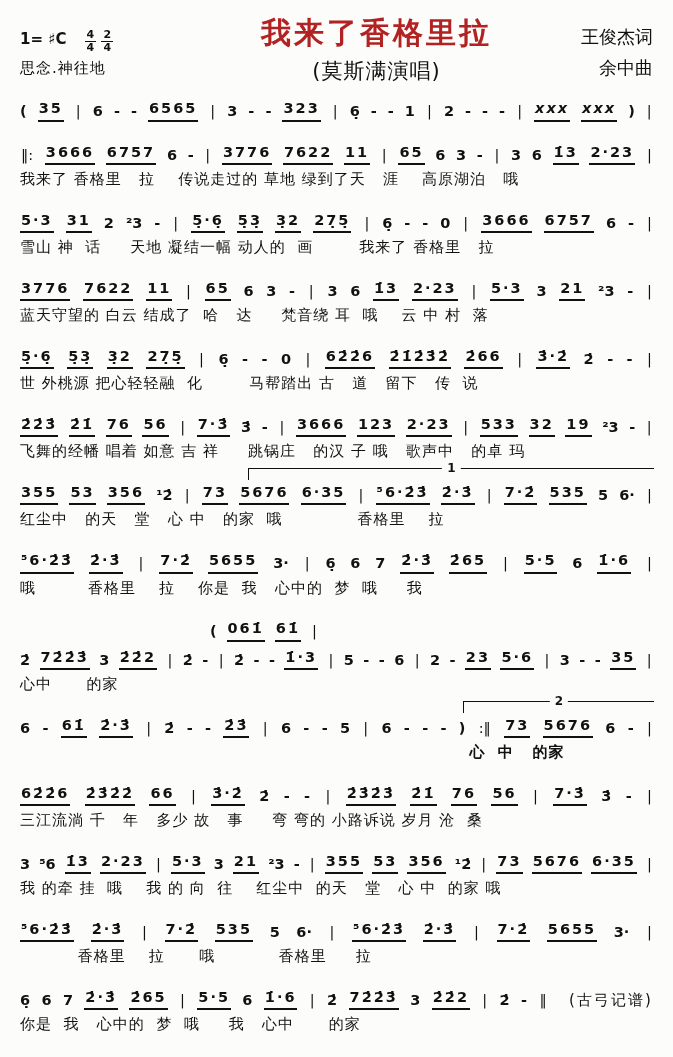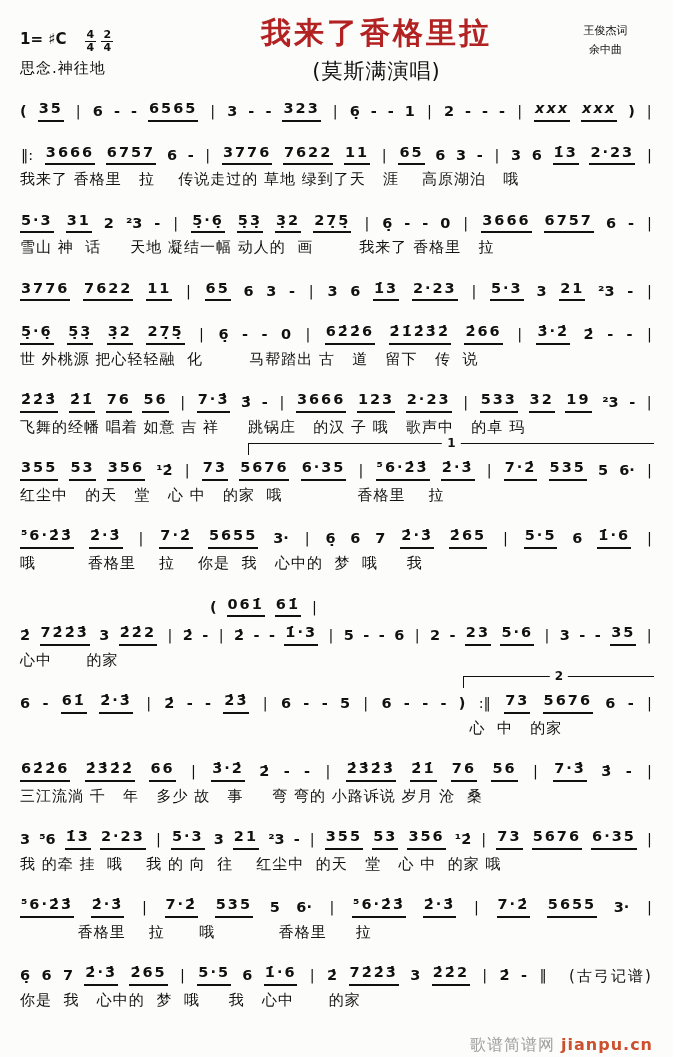--- a/index.html
+++ b/index.html
@@ -12,21 +12,21 @@
   
   .header{display:grid;grid-template-columns:175px 1fr 95px;align-items:start;margin-bottom:14px;}
   .key-block{padding-top:8px;}
   .key-line{font-size:15px;font-weight:bold;display:flex;align-items:center;gap:18px;white-space:nowrap;}
   .frac{display:inline-flex;flex-direction:column;align-items:center;font-size:11px;line-height:1.05;font-weight:bold;}
   .frac span:first-child{border-bottom:1px solid #111;padding:0 2px;}
   .mood{font-size:15px;margin-top:6px;letter-spacing:1px;}
   .title-block{text-align:center;}
   .song-title{font-size:30px;font-weight:bold;letter-spacing:3px;line-height:1.1;}
   .song-subtitle{font-size:21px;margin-top:8px;letter-spacing:1px;}
-  .credits{text-align:center;font-size:11px;line-height:1.7;padding-top:6px;white-space:nowrap;}
+  .credits{text-align:right;font-size:18px;line-height:1.7;padding-top:6px;white-space:nowrap;}
   
   .score{flex:1 0 auto;}
   .score-line{position:relative;margin-bottom:21px;}
   .score-line.partial{margin-bottom:6px;}
   .notes{display:flex;justify-content:space-between;align-items:flex-end;font-size:14.5px;font-weight:bold;line-height:1.35;}
   .score-line.partial .notes{justify-content:flex-start;gap:10px;}
   .tok{white-space:nowrap;}
   .tok.beam{border-bottom:2px solid #111;letter-spacing:2px;padding:0 1px 1px 1px;}
   .tok.bar{font-weight:400;padding:0 1px;}
   .tok.perc{font-style:italic;text-align:center;}
@@ -167,20 +167,21 @@
           <span class="tok beam">1̇3</span>
           <span class="tok beam">2·23</span>
           <span class="tok bar">|</span>
           <span class="tok beam">5·3</span>
           <span class="tok plain">3</span>
           <span class="tok beam">21</span>
           <span class="tok plain">²3</span>
           <span class="tok plain">-</span>
           <span class="tok bar">|</span>
         </div>
+        <div class="lyrics">蓝天守望的 白云 结成了  哈   达     梵音绕 耳  哦    云 中 村  落</div>
       </div>
       <div class="score-line">
         <div class="notes">
           <span class="tok beam">5̣·6̣</span>
           <span class="tok beam">5̣3̣</span>
           <span class="tok beam">3̣2</span>
           <span class="tok beam">27̣5̣</span>
           <span class="tok bar">|</span>
           <span class="tok plain">6̣</span>
           <span class="tok plain">-</span>
@@ -336,21 +337,21 @@
           <span class="tok plain">-</span>
           <span class="tok plain">-</span>
           <span class="tok plain">)</span>
           <span class="tok bar">:‖</span>
           <span class="tok beam">73</span>
           <span class="tok beam">5676</span>
           <span class="tok plain">6</span>
           <span class="tok plain">-</span>
           <span class="tok bar">|</span>
         </div>
-        <div class="lyrics" style="padding-left: 71%;">心  中   的家</div>
+        <div class="lyrics" style="padding-left: 71%; font-weight: bold;">心  中   的家</div>
       </div>
       <div class="score-line">
         <div class="notes">
           <span class="tok beam">62̇2̇6</span>
           <span class="tok beam">2̇3̇2̇2̇</span>
           <span class="tok beam">66</span>
           <span class="tok bar">|</span>
           <span class="tok beam">3̇·2̇</span>
           <span class="tok plain">2̇</span>
           <span class="tok plain">-</span>

